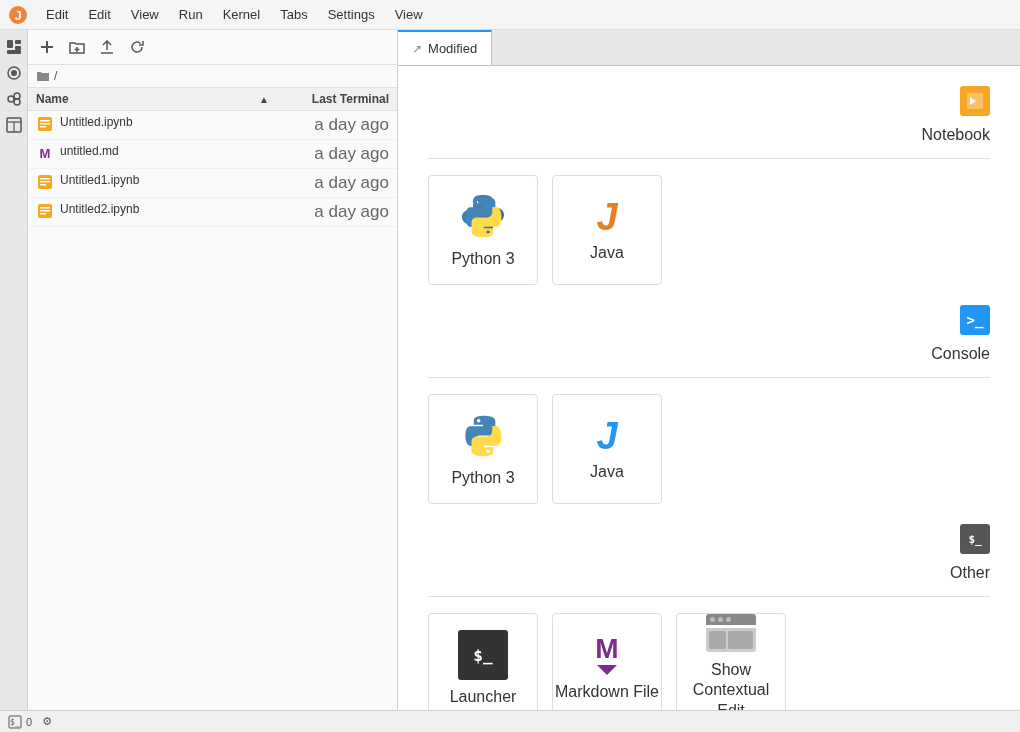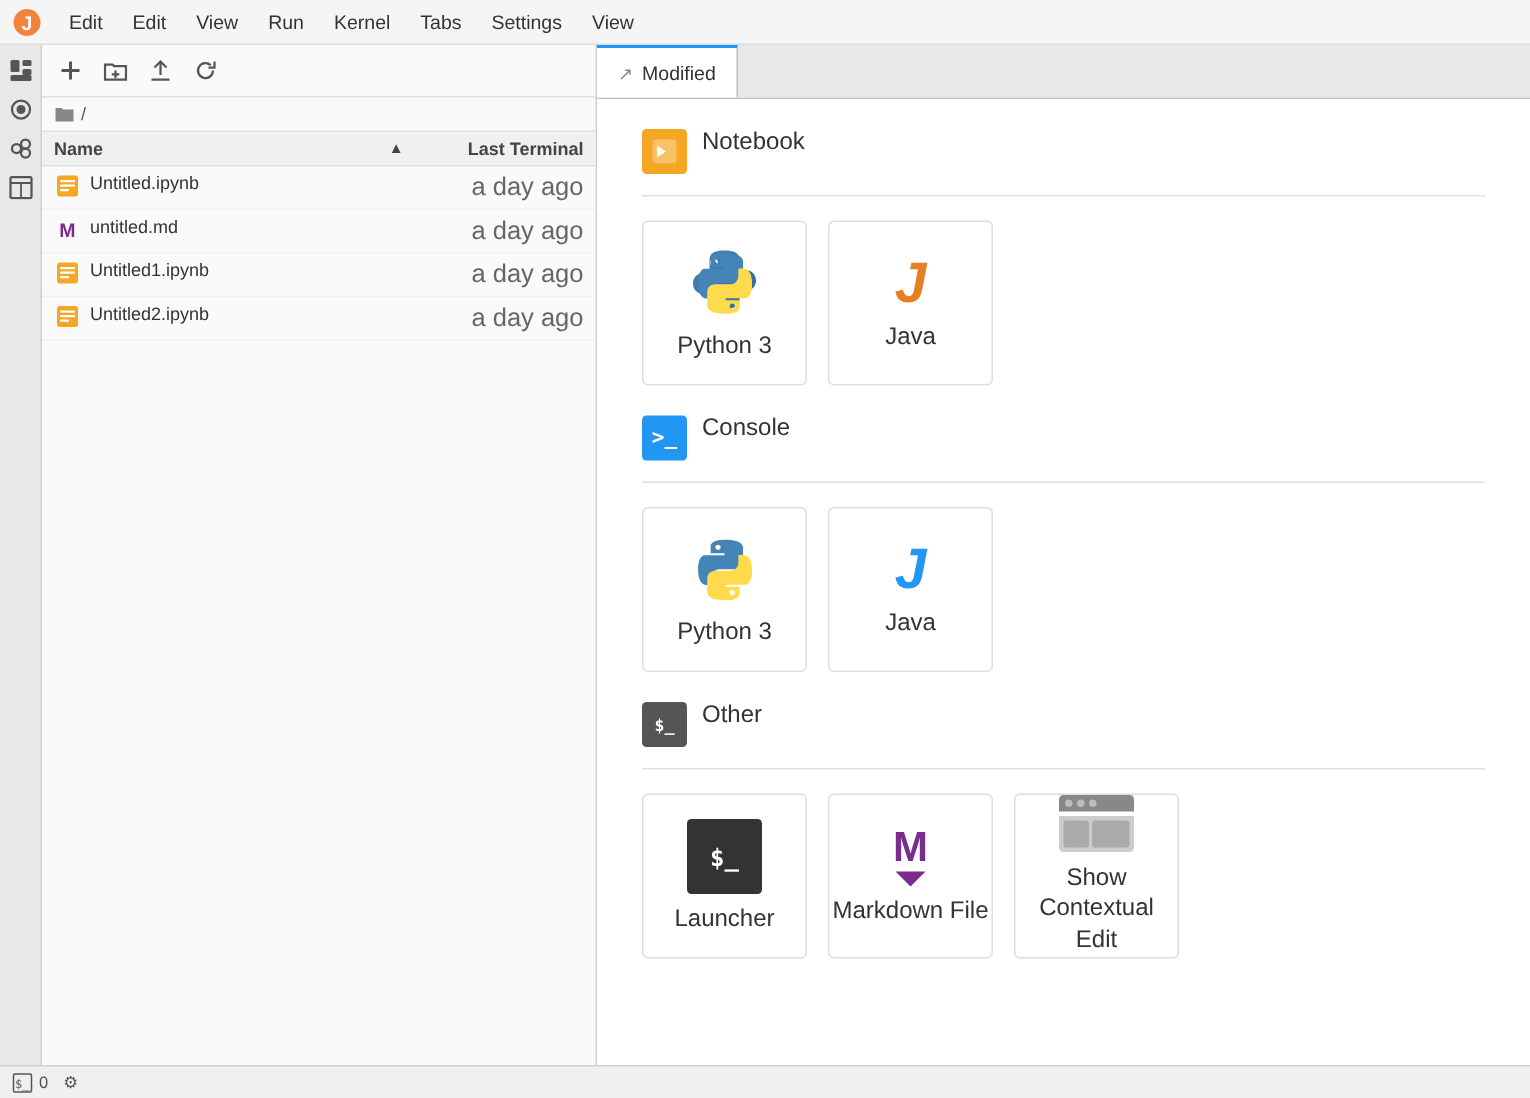--- a/index.html
+++ b/index.html
@@ -46,21 +46,21 @@
     
     .tab-bar { display: flex; background: #e8e8e8; border-bottom: 1px solid #c0c0c0; flex-shrink: 0; height: 36px; }
     .tab { display: flex; align-items: center; padding: 0 14px; gap: 6px; cursor: pointer; font-size: 13px; border-right: 1px solid #c0c0c0; color: #555; background: #e8e8e8; }
     .tab.active { background: #fff; border-top: 2px solid #2196f3; color: #333; }
     .tab-icon { font-size: 12px; color: #888; }
 
     
     .launcher { flex: 1; overflow-y: auto; padding: 20px 30px; background: #fff; }
 
     
-    .section-header { display: flex; align-items: flex-start; gap: 10px; margin-bottom: 14px; font-size: 16px; color: #333; font-weight: 400; }
+    .section-header { display: flex; align-items: flex-end; gap: 10px; margin-bottom: 14px; font-size: 16px; color: #333; font-weight: 400; flex-direction: column; }
     .section-icon { width: 30px; height: 30px; display: flex; align-items: center; justify-content: center; border-radius: 3px; color: white; font-size: 14px; font-weight: bold; flex-shrink: 0; }
     .section-icon.notebook { background: #f5a623; }
     .section-icon.console { background: #2196f3; }
     .section-icon.other { background: #555; }
     .section-divider { border: none; border-top: 1px solid #e0e0e0; margin-bottom: 16px; }
 
     
     .cards-row { display: flex; gap: 14px; flex-wrap: wrap; margin-bottom: 20px; }
     .card { width: 110px; height: 110px; border: 1px solid #ddd; border-radius: 4px; display: flex; flex-direction: column; align-items: center; justify-content: center; cursor: pointer; background: #fff; gap: 8px; transition: box-shadow 0.1s; }
     .card-label { font-size: 16px; color: #333; text-align: center; }

